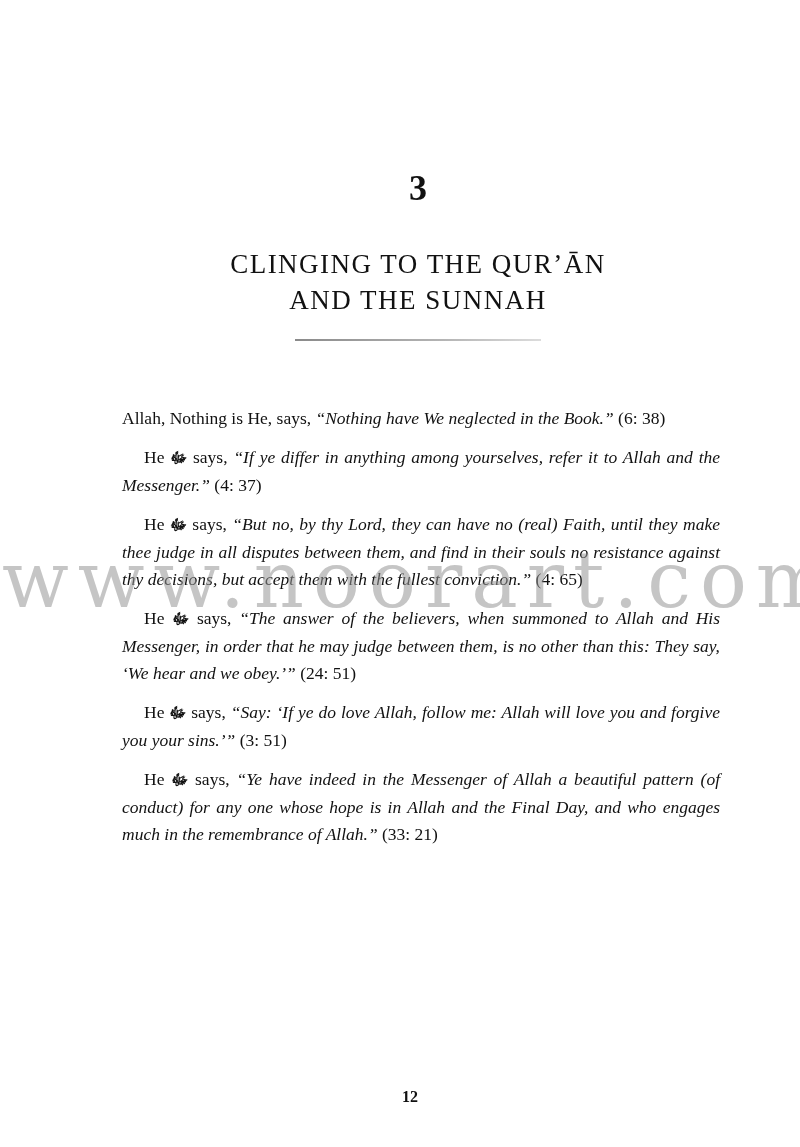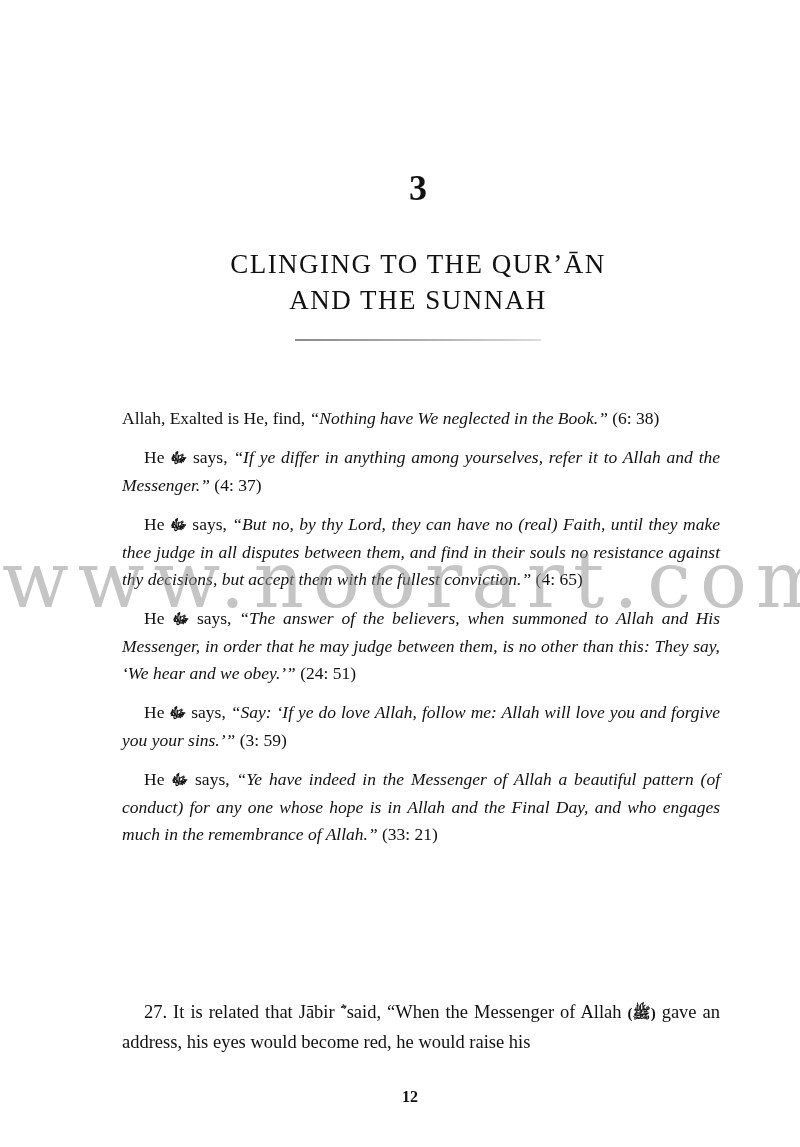--- a/index.html
+++ b/index.html
@@ -53,35 +53,32 @@
 <div class="page">
 
   <div class="chapter-number">3</div>
 
   <div class="chapter-title t1">CLINGING TO THE QUR’ĀN</div>
   <div class="chapter-title t2"><span>AND THE </span><span class="it">SUNNAH</span></div>
 
   <div class="rule"></div>
 
   <div class="body-text">
-    <p class="para"><span>Allah, Exalted is He, find, </span><span class="q">“Nothing have We neglected in the Book.”</span><span> (6: 38)</span></p>
+    <p class="para"><span>Allah, Nothing is He, says, </span><span class="q">“Nothing have We neglected in the Book.”</span><span> (6: 38)</span></p>
 
     <p class="para indent"><span>He</span> <span class="hon">ﷻ</span><span> says, </span><span class="q">“If ye differ in anything among yourselves, refer it to Allah and the Messenger.”</span><span> (4: 37)</span></p>
 
     <p class="para indent"><span>He</span> <span class="hon">ﷻ</span><span> says, </span><span class="q">“But no, by thy Lord, they can have no (real) Faith, until they make thee judge in all disputes between them, and find in their souls no resistance against thy decisions, but accept them with the fullest conviction.”</span><span> (4: 65)</span></p>
 
     <p class="para indent"><span>He</span> <span class="hon">ﷻ</span><span> says, </span><span class="q">“The answer of the believers, when summoned to Allah and His Messenger, in order that he may judge between them, is no other than this: They say, ‘We hear and we obey.’”</span><span> (24: 51)</span></p>
 
 
-    <p class="para indent"><span>He</span> <span class="hon">ﷻ</span><span> says, </span><span class="q">“Say: ‘If ye do love Allah, follow me: Allah will love you and forgive you your sins.’”</span><span> (3: 59)</span></p>
+    <p class="para indent"><span>He</span> <span class="hon">ﷻ</span><span> says, </span><span class="q">“Say: ‘If ye do love Allah, follow me: Allah will love you and forgive you your sins.’”</span><span> (3: 51)</span></p>
 
     <p class="para indent"><span>He</span> <span class="hon">ﷻ</span><span> says, </span><span class="q">“Ye have indeed in the Messenger of Allah a beautiful pattern (of conduct) for any one whose hope is in Allah and the Final Day, and who engages much in the remembrance of Allah.”</span><span> (33: 21)</span></p>
 
   </div>
 
-  <div class="hadith">
-    <p><span>27.</span><span> It is related that Jābir </span><span class="hon">ؓ</span><span> said, “When the Messenger of Allah </span><span class="hon">(ﷺ)</span><span> gave an address, his eyes would become red, he would raise his</span></p>
-  </div>
 
   <div class="page-number">12</div>
 
   <div class="watermark">www.noorart.com</div>
 </div>
 
 </body></html>

